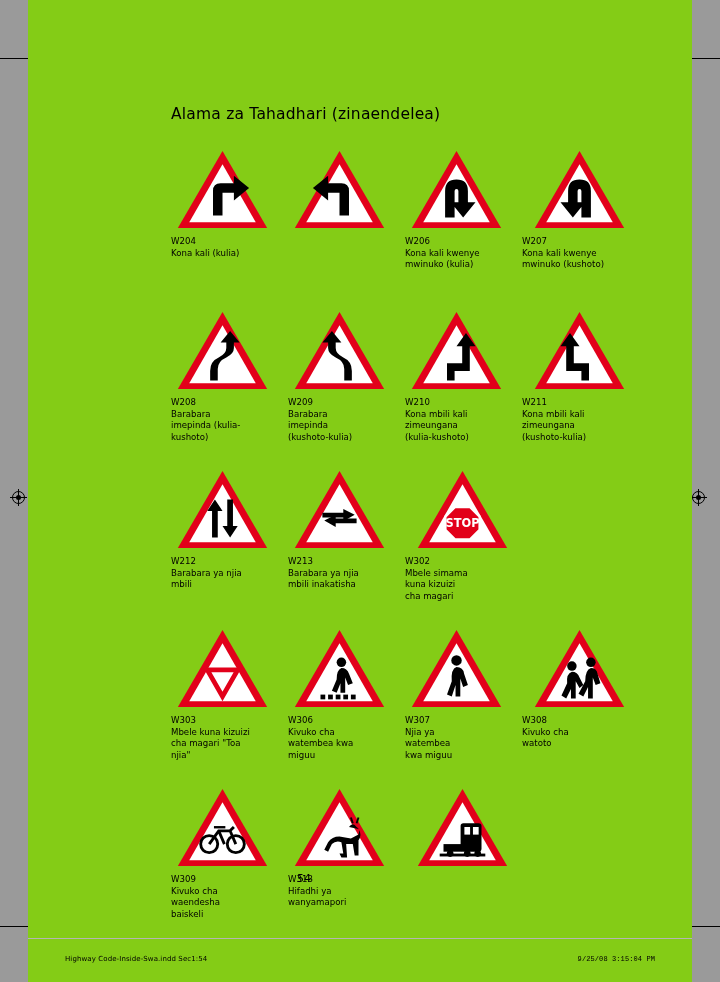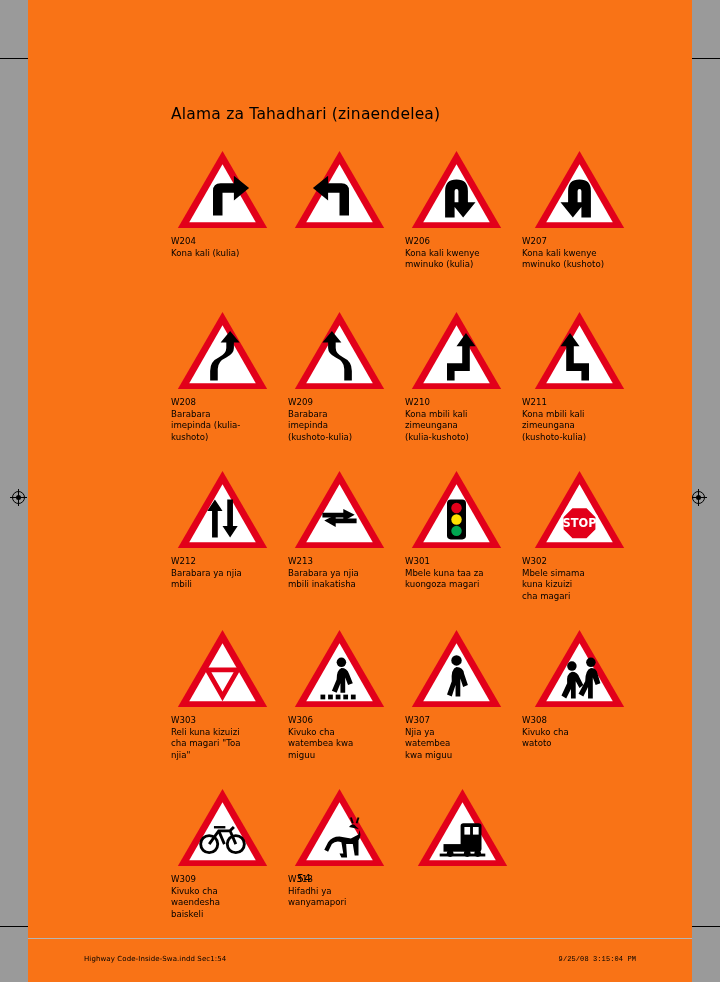--- a/index.html
+++ b/index.html
@@ -13,21 +13,21 @@
     font-family: "DejaVu Sans", sans-serif;
     position: relative;
     overflow: hidden;
   }
   .page {
     position: absolute;
     left: 28px;
     top: 0;
     width: 664px;
     height: 982px;
-    background: #f97316;
+    background: #84cc16;
   }
   
   .cropmark {
     position: absolute;
     background: #000;
   }
   .reg {
     position: absolute;
     width: 13px;
     height: 13px;
@@ -102,21 +102,21 @@
   }
   .footer {
     position: absolute;
     left: 0;
     top: 955px;
     width: 664px;
     display: flex;
     justify-content: space-between;
     font-size: 7px;
     color: #000;
-    padding: 0 56px;
+    padding: 0 37px;
     box-sizing: border-box;
   }
   .footer .left { letter-spacing: 0.1px; }
   .footer .right { letter-spacing: 0.1px; font-family: Liberation Mono, monospace; }
   .footer-rule {
     position: absolute;
     left: 28px;
     top: 938px;
     width: 664px;
     height: 1px;
@@ -294,37 +294,20 @@
             <path d="M34 66 L46 60 L46 64 L68 64 L68 69 L46 69 L46 73 Z" fill="#000000" transform="translate(0,-10)"></path>
           </svg>
         </div>
         <div class="caption">
           <span class="code">W213</span>
           <span class="desc" style="white-space:pre-line">Barabara ya njia
 mbili inakatisha</span>
         </div>
       </div>
       <div class="cell">
-        <div class="sign-wrap">
-          <svg width="95" height="84" viewBox="0 0 100 88">
-            <path d="M50 4 L97 85 L3 85 Z" fill="#e2001a"></path>
-            <path d="M50 18 L85 79 L15 79 Z" fill="#ffffff"></path>
-            <rect x="40" y="34" width="20" height="42" rx="4" fill="#000000"></rect>
-            <circle cx="50" cy="43" r="5.5" fill="#e2001a"></circle>
-            <circle cx="50" cy="55" r="5.5" fill="#ffe000"></circle>
-            <circle cx="50" cy="67" r="5.5" fill="#00a651"></circle>
-          </svg>
-        </div>
-        <div class="caption">
-          <span class="code">W301</span>
-          <span class="desc" style="white-space:pre-line">Mbele kuna taa za
-kuongoza magari</span>
-        </div>
-      </div>
-      <div class="cell">
         <div class="sign-wrap center-ish">
           <svg width="95" height="84" viewBox="0 0 100 88">
             <path d="M50 4 L97 85 L3 85 Z" fill="#e2001a"></path>
             <path d="M50 18 L85 79 L15 79 Z" fill="#ffffff"></path>
             <path d="M42 42 L58 42 L68 52 L68 66 L58 76 L42 76 L32 66 L32 52 Z" fill="#e2001a" stroke="#ffffff" stroke-width="2.5"></path>
             <text x="50" y="63" font-family="DejaVu Sans, sans-serif" font-size="12" font-weight="bold" fill="#ffffff" text-anchor="middle">STOP</text>
           </svg>
         </div>
         <div class="caption">
           <span class="code">W302</span>
@@ -339,21 +322,21 @@
       <div class="cell">
         <div class="sign-wrap">
           <svg width="95" height="84" viewBox="0 0 100 88">
             <path d="M50 4 L97 85 L3 85 Z" fill="#e2001a"></path>
             <path d="M50 18 L85 79 L15 79 Z" fill="#ffffff"></path>
             <path d="M34 46 L66 46 L50 74 Z" fill="none" stroke="#e2001a" stroke-width="5"></path>
           </svg>
         </div>
         <div class="caption">
           <span class="code">W303</span>
-          <span class="desc" style="white-space:pre-line">Reli kuna kizuizi
+          <span class="desc" style="white-space:pre-line">Mbele kuna kizuizi
 cha magari "Toa
 njia"</span>
         </div>
       </div>
       <div class="cell">
         <div class="sign-wrap">
           <svg width="95" height="84" viewBox="0 0 100 88">
             <path d="M50 4 L97 85 L3 85 Z" fill="#e2001a"></path>
             <path d="M50 18 L85 79 L15 79 Z" fill="#ffffff"></path>
             <g fill="#000000">

